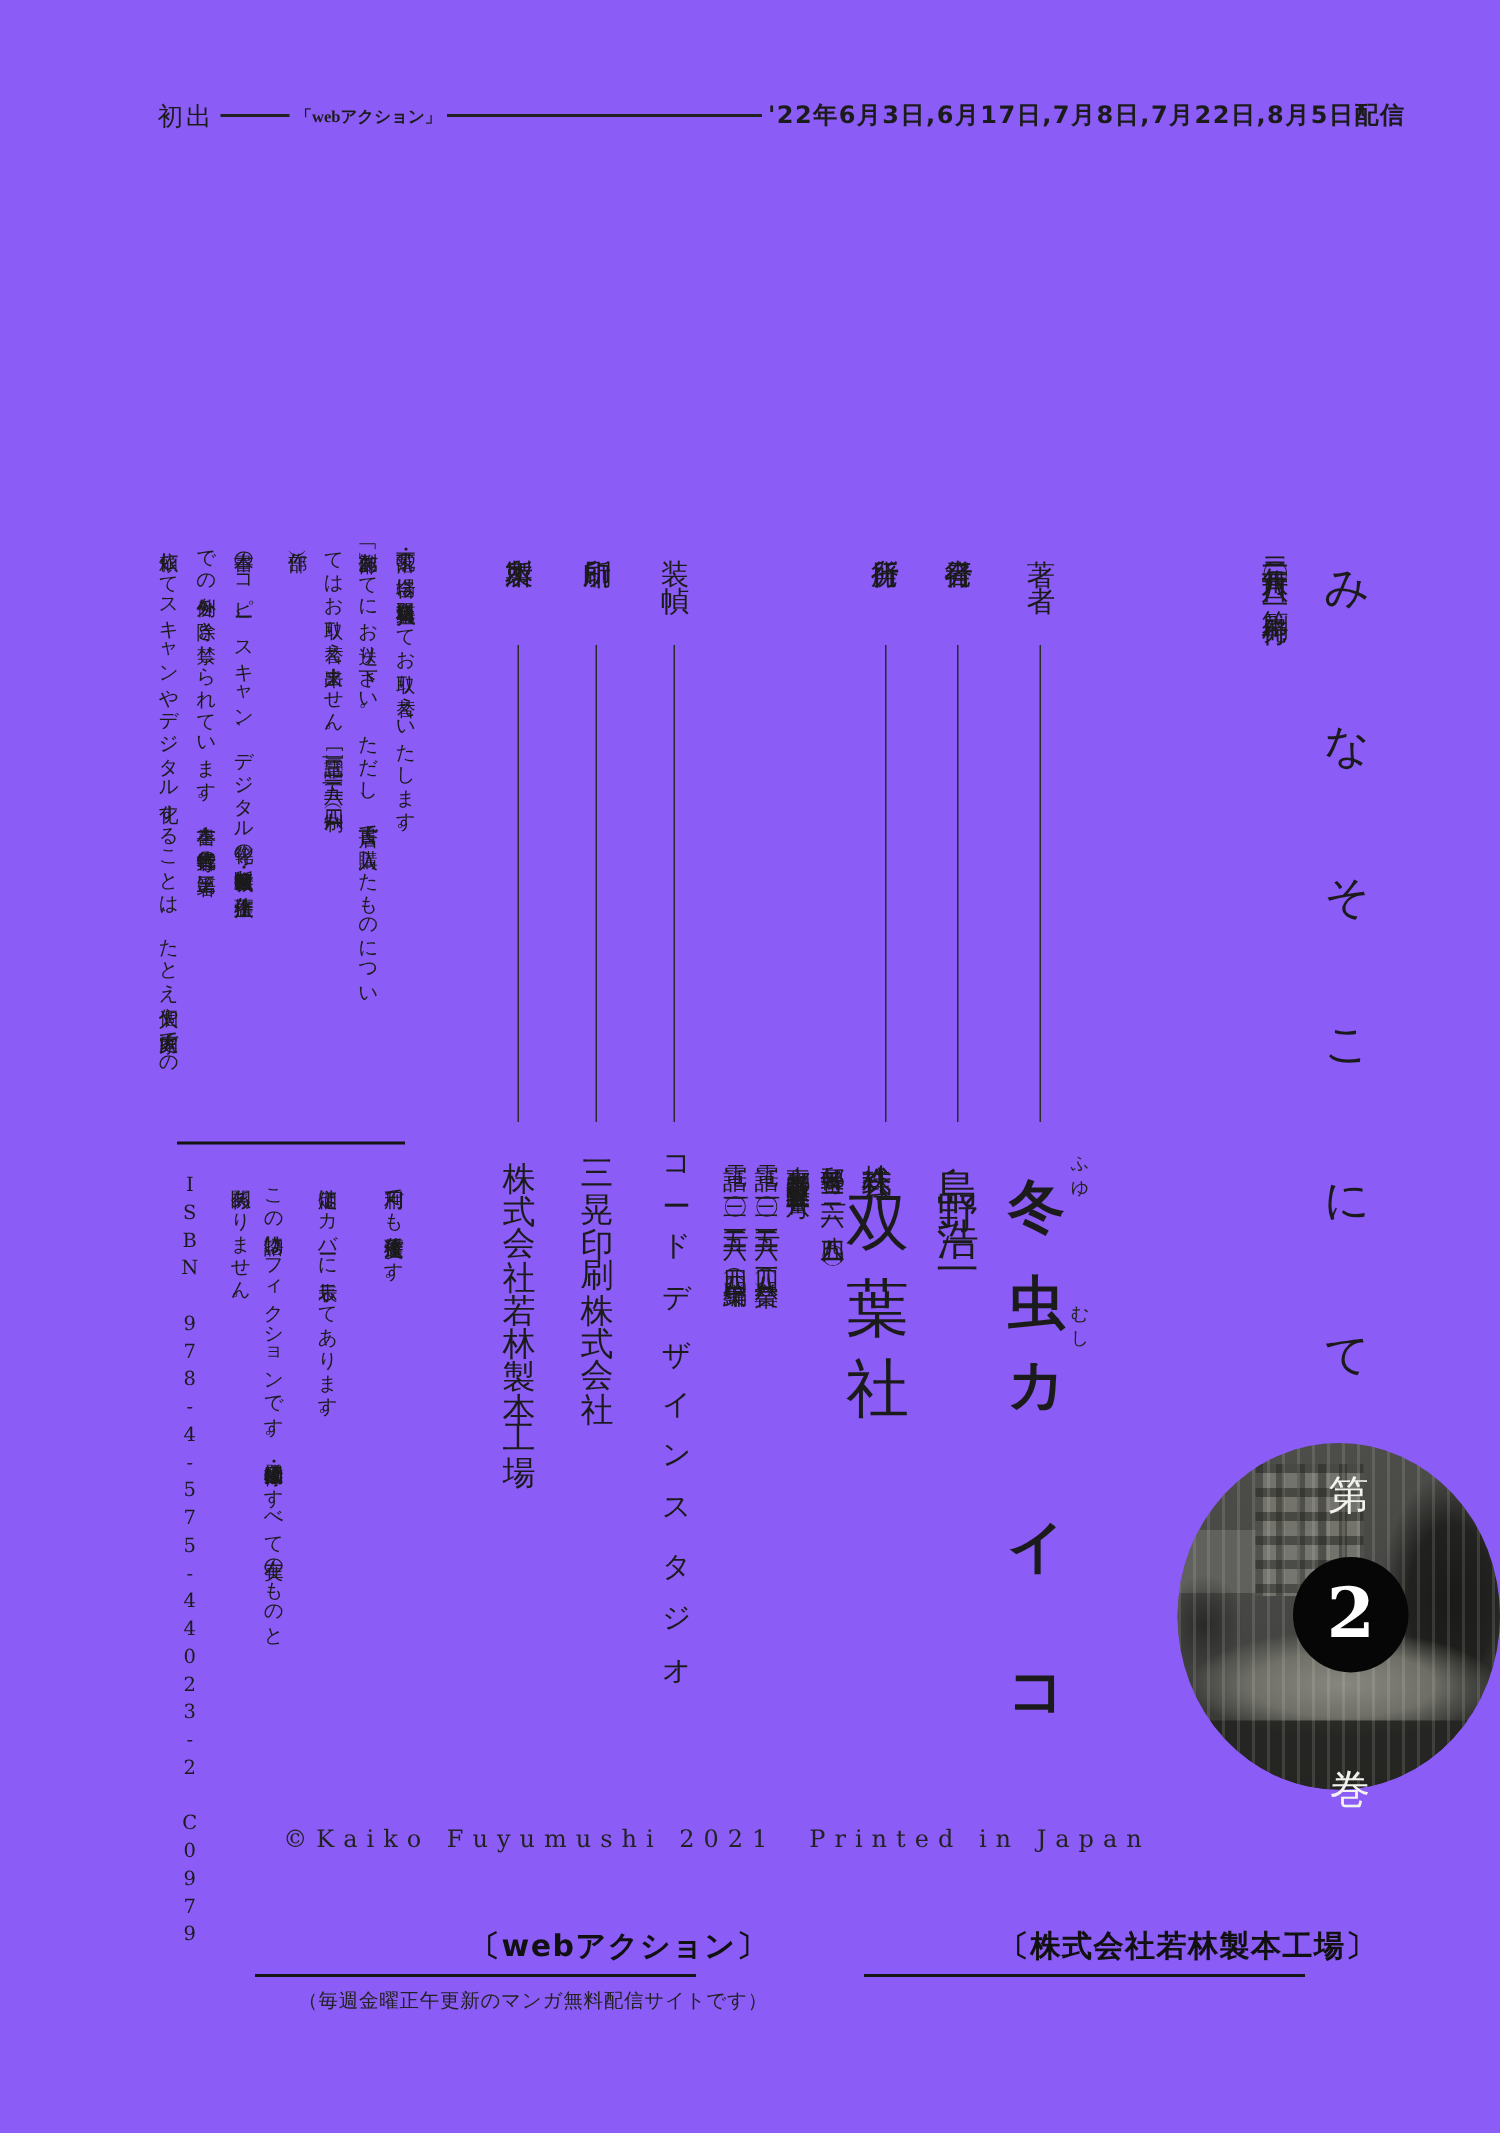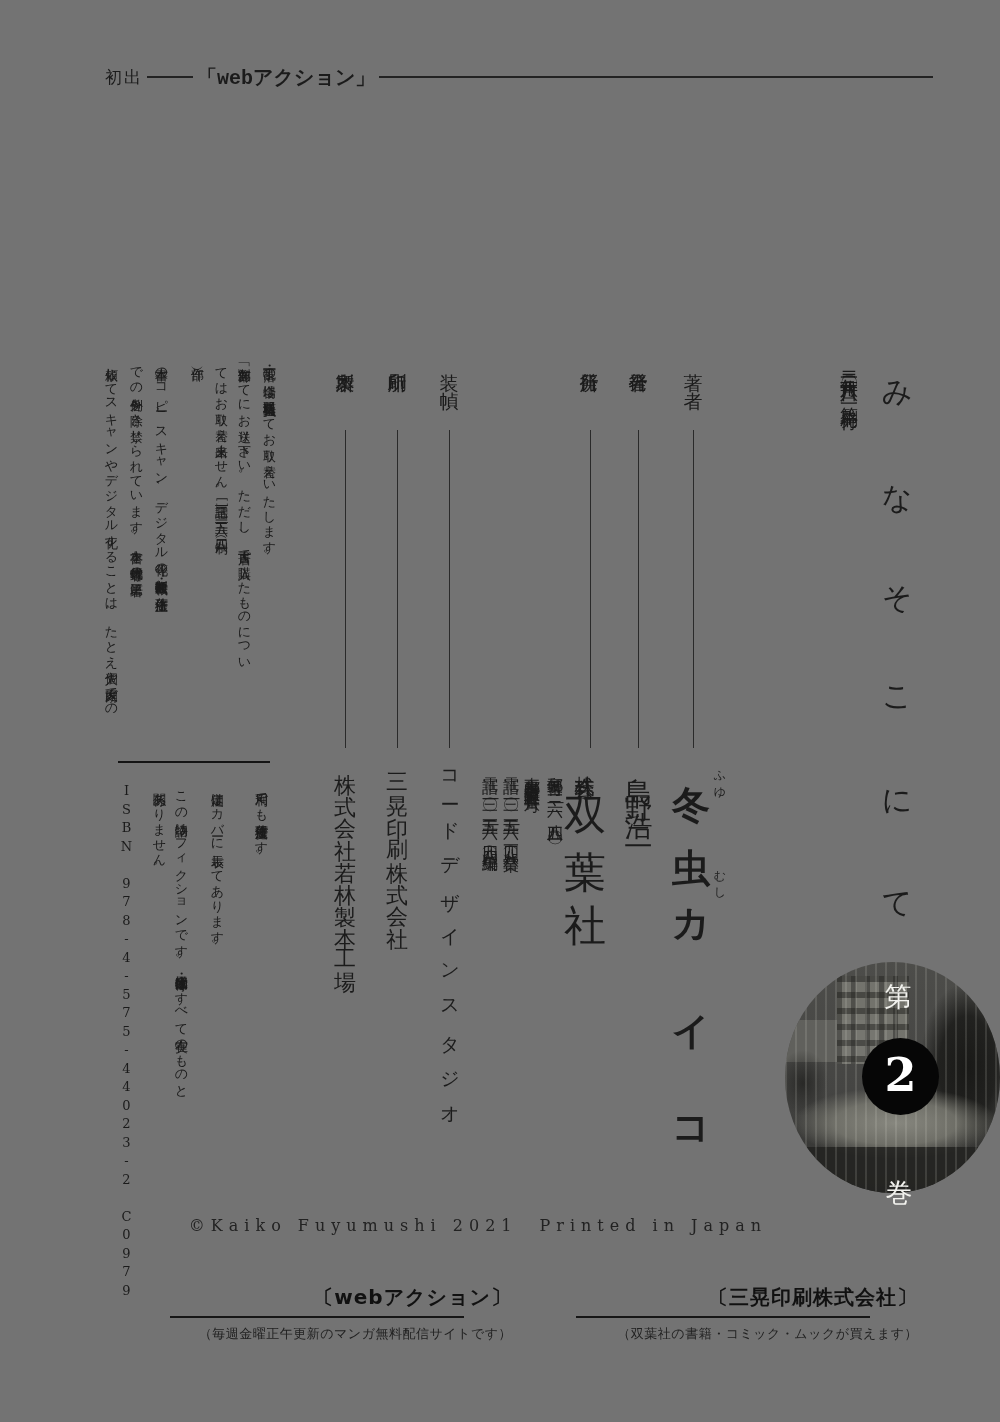--- a/index.html
+++ b/index.html
@@ -1,26 +1,26 @@
 <!DOCTYPE html>
 <html><head>
 <meta charset="utf-8">
 <style>
   html,body{margin:0;padding:0;background:#e8e8e8;}
-  .page{position:relative;width:1000px;height:1422px;background:#737373;margin:0 auto;
+  .page{position:relative;width:1000px;height:1422px;background:#8b5cf6;margin:0 auto;
         font-family:"DejaVu Serif","Liberation Serif",serif;color:#1b1b1b;overflow:hidden;}
   
   .header{position:absolute;left:105px;top:62px;width:832px;height:30px;
           display:flex;align-items:center;}
   .header .h-label{font-size:17px;letter-spacing:2px;flex:0 0 auto;}
   .h-line{height:2px;background:#222;flex:0 0 auto;margin:0 4px;}
   .h-line.short{width:46px;}
   .h-line.long{flex:1 1 auto;}
-  .header .h-source{font-family:Liberation Mono, monospace;
-          font-weight:bold;font-size:20px;flex:0 0 auto;}
+  .header .h-source{font-family:Liberation Serif, serif;
+          font-weight:bold;font-size:11px;flex:0 0 auto;}
   .header .h-dates{font-family:"DejaVu Sans","Liberation Sans",sans-serif;
           font-weight:600;font-size:16px;letter-spacing:1px;flex:0 0 auto;}
   
   .vtext{position:absolute;writing-mode:vertical-rl;text-orientation:upright;
          line-height:1;white-space:nowrap;}
   .vrule{position:absolute;width:1px;background:#2a2a2a;}
   .book-title{font-size:30px;letter-spacing:68px;}
   .edition{font-size:18px;letter-spacing:1.5px;}
   .lbl{font-size:19px;}
   .lbl2{letter-spacing:18px;}
@@ -76,20 +76,21 @@
 </head>
 <body>
 
 <div class="page">
 
   <div class="header">
     <span class="h-label">初出</span>
     <span class="h-line short"></span>
     <span class="h-source">「webアクション」</span>
     <span class="h-line long"></span>
+    <span class="h-dates">'22年6月3日,6月17日,7月8日,7月22日,8月5日配信</span>
   </div>
 
   <div class="vtext book-title" style="left:882px;top:360px;">みなそこにて</div>
   <div class="vtext edition" style="left:840px;top:358px;">二〇二二年八月一八日　第一刷発行</div>
 
   <div class="vtext lbl lbl2" style="left:684px;top:358px;">著者</div>
   <div class="vtext lbl" style="left:629px;top:358px;">発行者</div>
   <div class="vtext lbl" style="left:580px;top:358px;">発行所</div>
   <div class="vtext lbl lbl2" style="left:440px;top:358px;">装幀</div>
   <div class="vtext lbl" style="left:388px;top:358px;">印刷所</div>
@@ -152,18 +153,17 @@
   <div class="vol-char" style="left:886px;top:1158px;">巻</div>
 
   <div class="copyright">©Kaiko Fuyumushi 2021　Printed in Japan</div>
 
   <div class="site-block site-left">
     <div class="site-heading">〔webアクション〕</div>
     <div class="site-rule"></div>
     <div class="site-note">（毎週金曜正午更新のマンガ無料配信サイトです）</div>
   </div>
   <div class="site-block site-right">
-    <div class="site-heading">〔三晃印刷株式会社〕</div>
+    <div class="site-heading">〔株式会社若林製本工場〕</div>
     <div class="site-rule"></div>
-    <div class="site-note">（双葉社の書籍・コミック・ムックが買えます）</div>
   </div>
 
 </div>
 
 </body></html>

